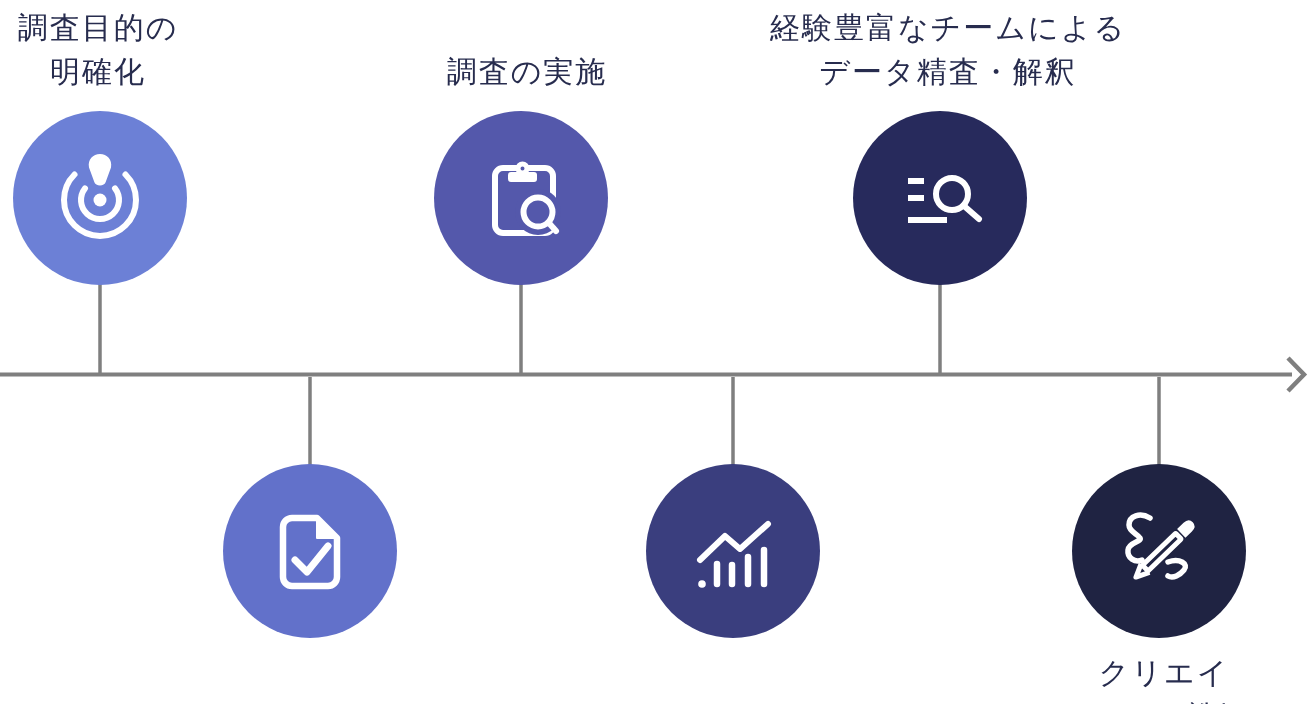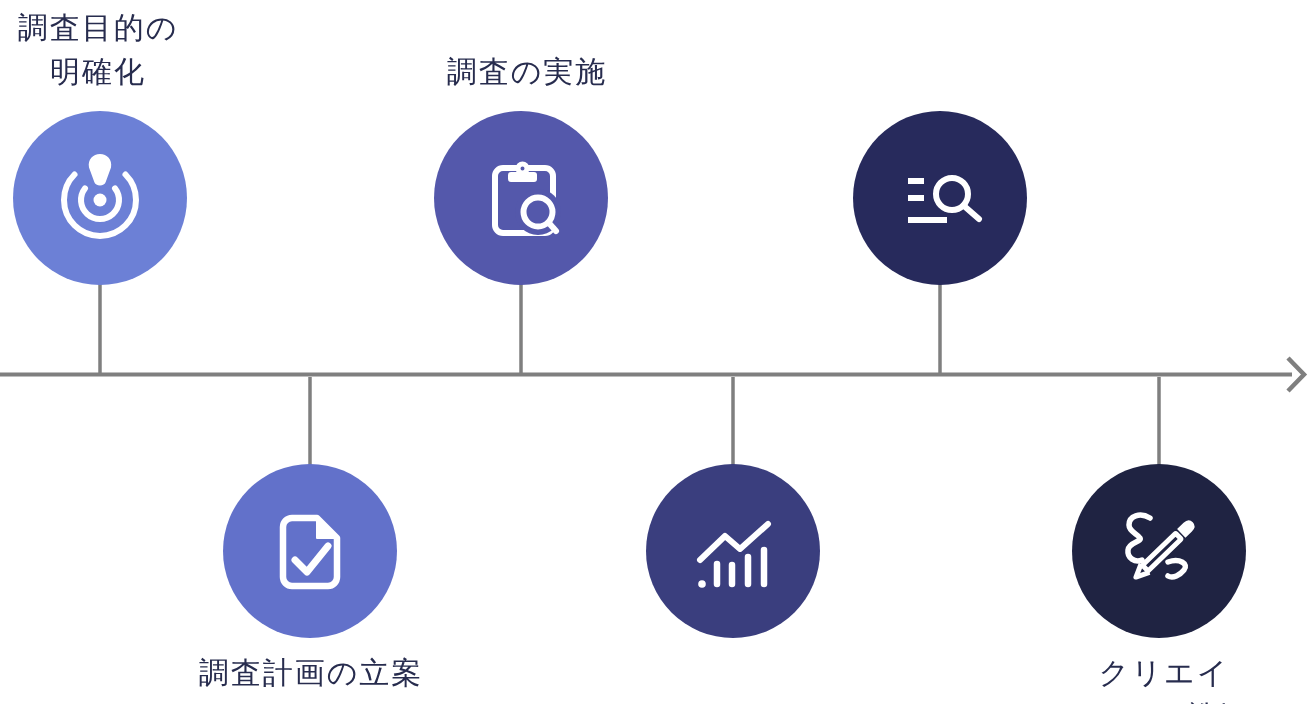--- a/index.html
+++ b/index.html
@@ -73,21 +73,20 @@
   <div class="step-label lab-s1">調査目的の
 明確化</div>
 
   <div class="step-circle pos-s2" style="background-color: rgb(98, 113, 202);">
     <svg width="90" height="90" viewBox="0 0 90 90" style="color: rgb(98, 113, 202);">
       <path d="M52,12 L27,12 A9,9 0 0 0 18,21 L18,71 A9,9 0 0 0 27,80 L63,80 A9,9 0 0 0 72,71 L72,32 Z" fill="none" stroke="#fff" stroke-width="6.5" stroke-linejoin="round"></path>
       <path d="M52,12 L72,32 L52,32 Z" fill="#fff" stroke="#fff" stroke-width="2" stroke-linejoin="round"></path>
       <path d="M30,54 L42,66 L63,40" fill="none" stroke="#fff" stroke-width="7" stroke-linecap="round" stroke-linejoin="round"></path>
     </svg>
   </div>
-  <div class="step-label lab-s2">調査計画の立案</div>
 
   <div class="step-circle pos-s3" style="background-color: rgb(84, 88, 171);">
     <svg width="90" height="90" viewBox="0 0 90 90" style="color: rgb(84, 88, 171);">
       <rect x="19" y="15" width="58" height="65" rx="8" fill="none" stroke="#fff" stroke-width="6"></rect>
       <rect x="32" y="19" width="29" height="10" rx="3" fill="#fff"></rect>
       <circle cx="46.5" cy="15.5" r="4.5" fill="currentColor" stroke="#fff" stroke-width="5"></circle>
       <circle cx="62" cy="59" r="23" fill="currentColor"></circle>
       <circle cx="62" cy="59" r="14.5" fill="none" stroke="#fff" stroke-width="6"></circle>
       <path d="M72.5,69.5 L80,78" stroke="#fff" stroke-width="6" stroke-linecap="round"></path>
     </svg>
@@ -111,20 +110,22 @@
     <svg width="90" height="90" viewBox="0 0 90 90" style="color: rgb(39, 42, 92);">
       <g stroke="#fff" stroke-width="6" fill="none">
         <path d="M13,28 L29,28"></path>
         <path d="M13,45 L29,45"></path>
         <path d="M13,67 L52,67"></path>
         <circle cx="57" cy="41" r="16"></circle>
         <path d="M68.5,52.5 L84,66" stroke-linecap="round"></path>
       </g>
     </svg>
   </div>
+  <div class="step-label lab-s5">経験豊富なチームによる
+データ精査・解釈</div>
 
   <div class="step-circle pos-s6" style="background-color: rgb(31, 35, 66);">
     <svg width="90" height="90" viewBox="0 0 90 90" style="color: rgb(31, 35, 66);">
       <g transform="rotate(46 50 44)">
         <rect x="46" y="24" width="8" height="46" rx="1" fill="none" stroke="#fff" stroke-width="5"></rect>
         <path d="M44,70 L50,83 L56,70" fill="none" stroke="#fff" stroke-width="5" stroke-linejoin="round"></path>
         <path d="M44,20 L44,11 Q44,4 50,4 Q56,4 56,11 L56,20 Z" fill="#fff"></path>
       </g>
       <path d="M36,12 C26,6 15,10 15,19 C15,26 24,28 26,32 C28,36 15,36 14,44 C13,52 21,57 28,54" fill="none" stroke="#fff" stroke-width="5.5" stroke-linecap="round"></path>
       <path d="M54,56 C66,52 75,58 70,64 C66,69 59,73 54,70" fill="none" stroke="#fff" stroke-width="5.5" stroke-linecap="round"></path>

